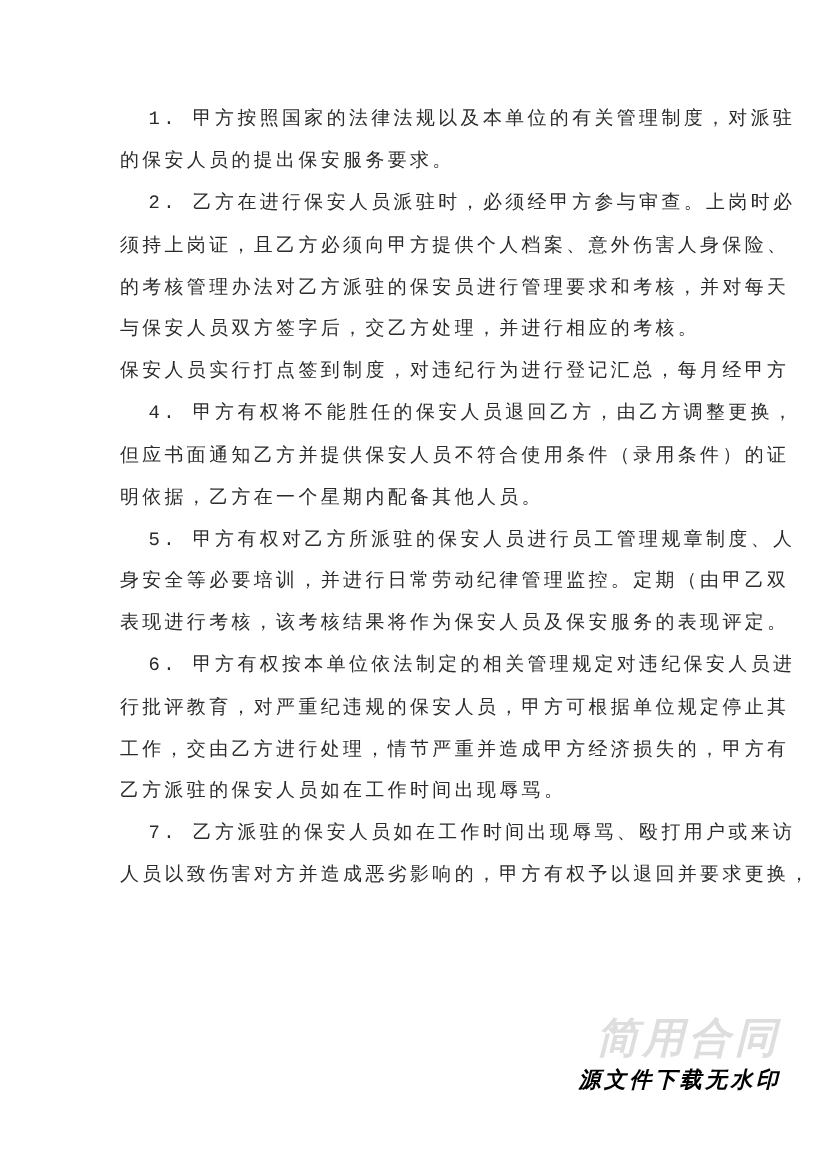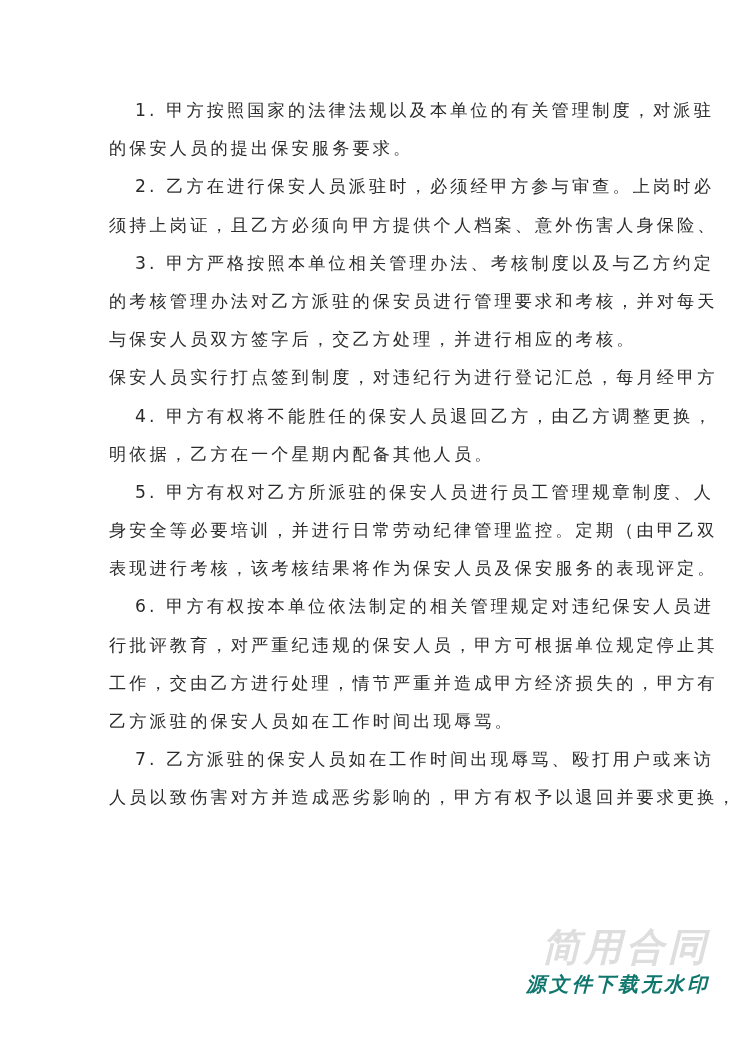--- a/index.html
+++ b/index.html
@@ -1,53 +1,53 @@
 <!DOCTYPE html>
 <html><head>
 <meta charset="utf-8">
 <style>
   html, body { margin:0; padding:0; background:#ffffff; }
   body { width:742px; height:1049px; position:relative; overflow:hidden;
          font-family: "DejaVu Sans", "Liberation Sans", sans-serif; color:#2a2a2a; }
-  .page { position:absolute; left:0; top:0; width:742px; height:1049px; background:#fff; }
+  .page { position:absolute; left:0; top:0; width:742px; height:1049px; background:#fff;font-family:Liberation Mono, monospace; }
   .content { position:absolute; left:109px; top:91px; width:560px; }
   .para { margin:0; padding:0; }
   .line { display:block; height:38.2px; line-height:38.2px; font-size:17.2px;
           letter-spacing:3.1px; white-space:nowrap; color:#2b2b2b; }
   .line.first { padding-left:26px; }
   .wm { position:absolute; left:510px; top:925px; width:200px; text-align:right;
         color:#dedede; font-weight:bold; font-style:italic; }
   .wm .big { font-size:38px; letter-spacing:4px; line-height:44px; display:block; }
-  .wm .small { font-size:20px; letter-spacing:3px; line-height:30px; display:block; color:#0f766e; }
+  .wm .small { font-size:20px; letter-spacing:3px; line-height:30px; display:block; color:#000000; }
 </style>
 </head>
 <body>
 
 <div class="page">
   <div class="content">
 
     <div class="para">
       <span class="line first">1. 甲方按照国家的法律法规以及本单位的有关管理制度，对派驻</span>
       <span class="line">的保安人员的提出保安服务要求。</span>
     </div>
 
     <div class="para">
       <span class="line first">2. 乙方在进行保安人员派驻时，必须经甲方参与审查。上岗时必</span>
       <span class="line">须持上岗证，且乙方必须向甲方提供个人档案、意外伤害人身保险、</span>
     </div>
 
     <div class="para">
-      <span class="line first">3. 甲方严格按照本单位相关管理办法、考核制度以及与乙方约定</span>
       <span class="line">的考核管理办法对乙方派驻的保安员进行管理要求和考核，并对每天</span>
       <span class="line">与保安人员双方签字后，交乙方处理，并进行相应的考核。</span>
       <span class="line">保安人员实行打点签到制度，对违纪行为进行登记汇总，每月经甲方</span>
     </div>
 
     <div class="para">
       <span class="line first">4. 甲方有权将不能胜任的保安人员退回乙方，由乙方调整更换，</span>
+      <span class="line">但应书面通知乙方并提供保安人员不符合使用条件（录用条件）的证</span>
       <span class="line">明依据，乙方在一个星期内配备其他人员。</span>
     </div>
 
     <div class="para">
       <span class="line first">5. 甲方有权对乙方所派驻的保安人员进行员工管理规章制度、人</span>
       <span class="line">身安全等必要培训，并进行日常劳动纪律管理监控。定期（由甲乙双</span>
       <span class="line">表现进行考核，该考核结果将作为保安人员及保安服务的表现评定。</span>
     </div>
 
     <div class="para">

